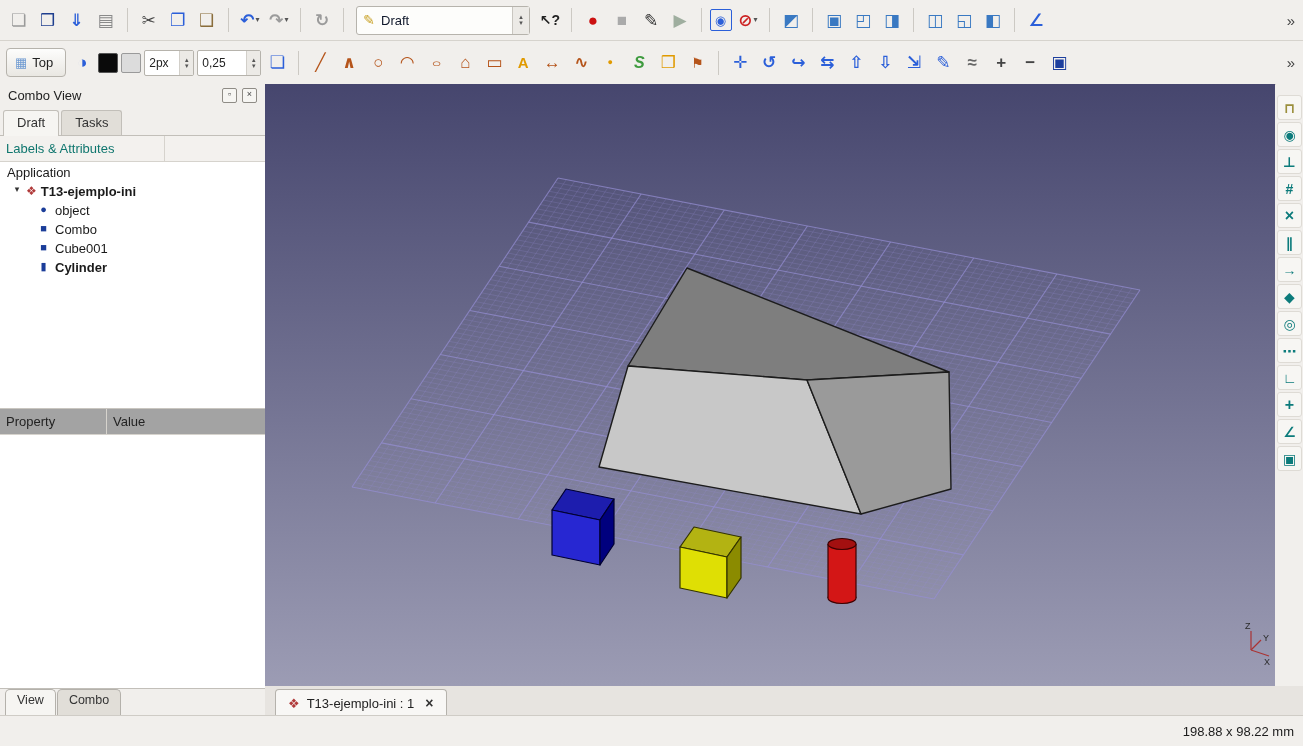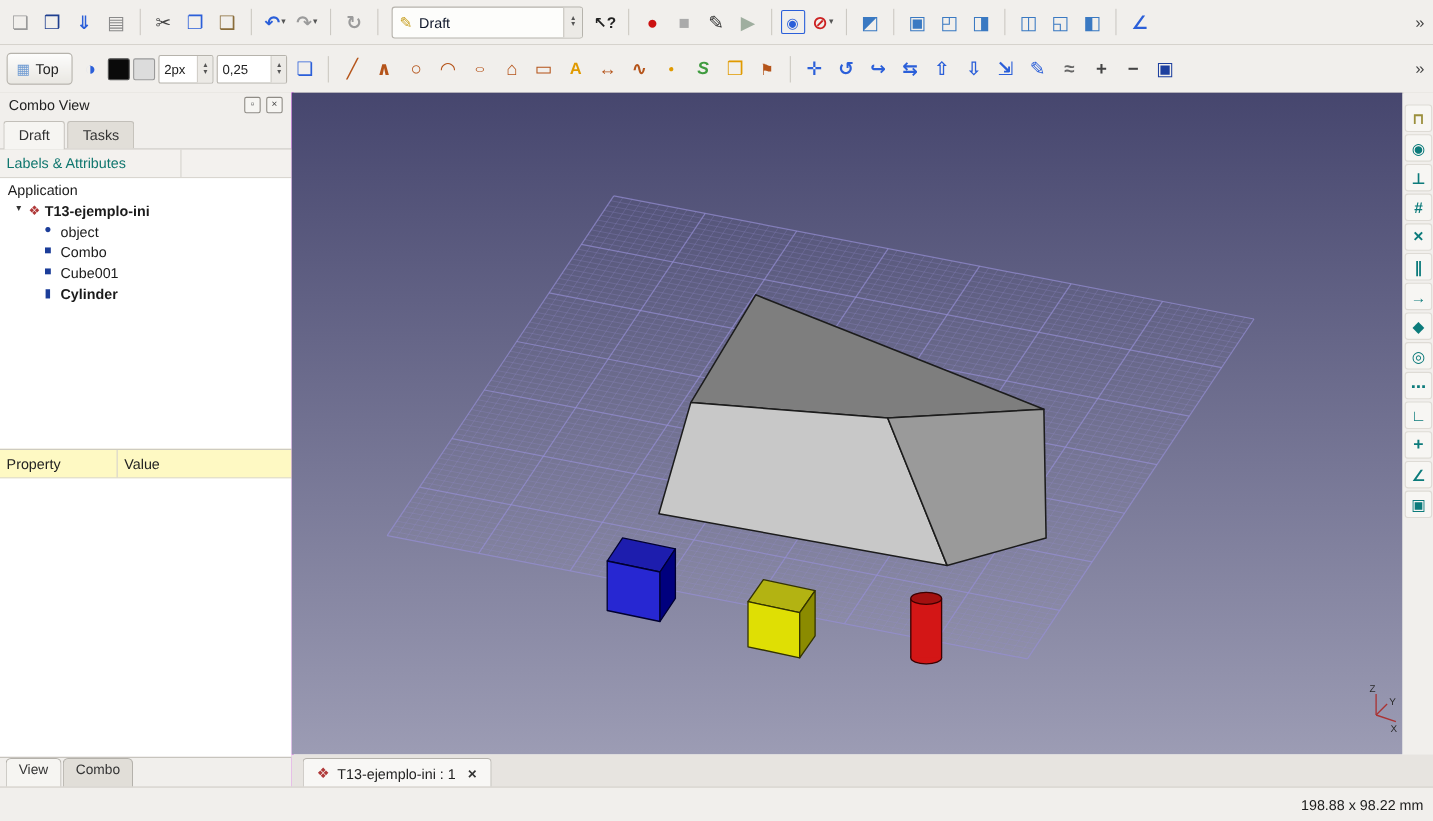--- a/index.html
+++ b/index.html
@@ -54,21 +54,21 @@
   .tree-header .cell{width:158px;height:100%;display:flex;align-items:center;padding-left:6px;
                      border-right:1px solid #d6d3cd;font-size:13px;color:#0f766e}
   .tree-body{background:#fff;height:243px;overflow:hidden;padding-top:3px;flex:none}
   .tree-row{height:19px;display:flex;align-items:flex-start;font-size:13px;color:#1a1a1a;padding-left:7px;gap:5px}
   .tree-row.doc{padding-left:12px;gap:4px}
   .tree-row.child{padding-left:37px}
   .expander{font-size:9px;color:#333;width:10px;text-align:center}
   .doc-icon{font-size:12px}
   .obj-icon{font-size:11px;width:13px;text-align:center}
   .bold{font-weight:bold}
-  .prop-header{height:25px;background:#fef9c3;border-top:1px solid #c9c6c0;border-bottom:1px solid #d6d3cd;
+  .prop-header{height:25px;background:#a3a3a3;border-top:1px solid #c9c6c0;border-bottom:1px solid #d6d3cd;
                display:flex;align-items:center;flex:none}
   .prop-header .cell{height:100%;display:flex;align-items:center;padding-left:6px;font-size:13px;color:#222}
   .prop-header .cell.p{width:100px;border-right:1px solid #d6d3cd}
   .prop-body{flex:1;background:#fff}
   .cv-bottom-tabs{height:27px;display:flex;padding-left:5px;border-top:1px solid #c2bfb9;flex:none}
   .cv-btab{font-size:12.5px;padding:3px 11px 4px;border:1px solid #b4b1ab;border-bottom:none;
            border-radius:5px 5px 0 0;background:#e1ded8;color:#333;margin-right:1px}
   .cv-btab.active{background:#f6f5f2}
 
   

